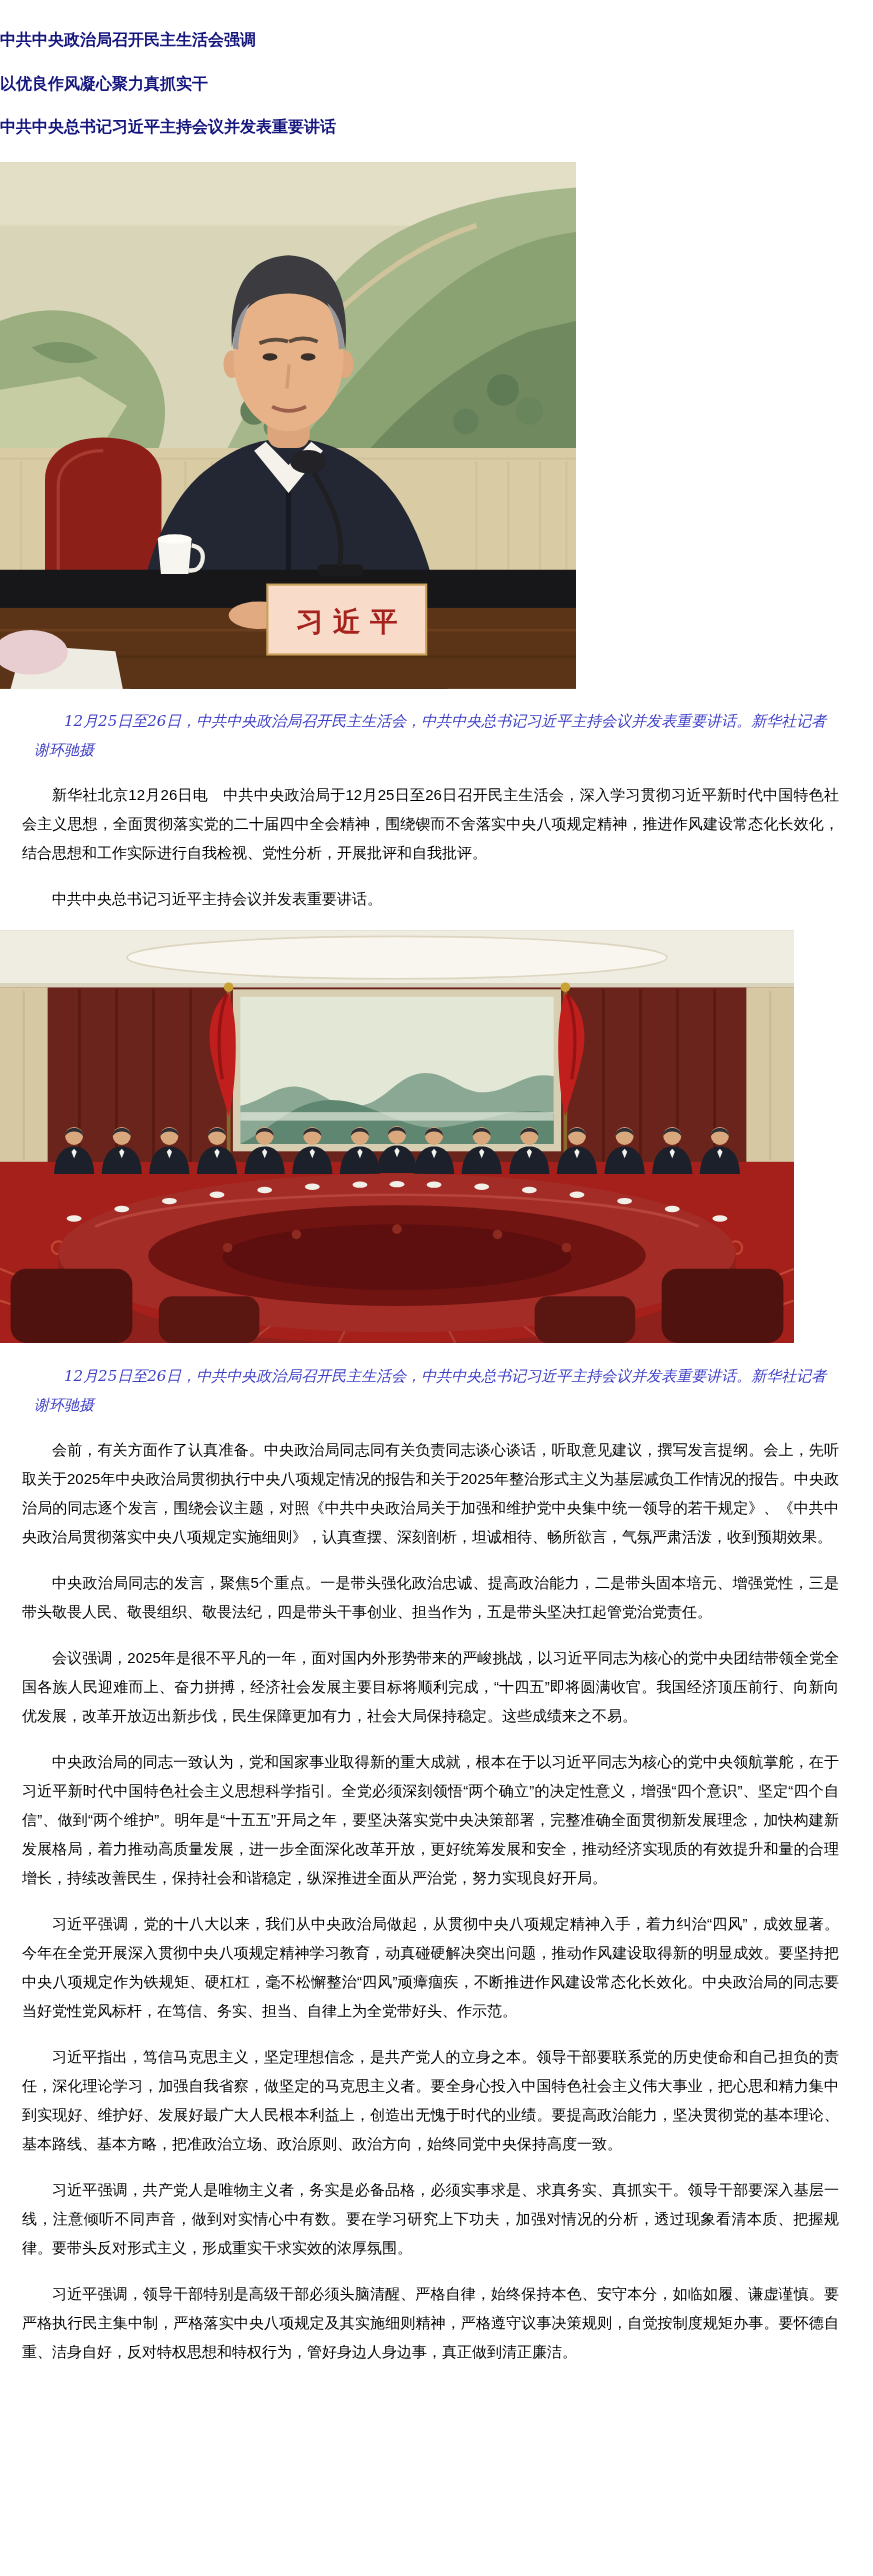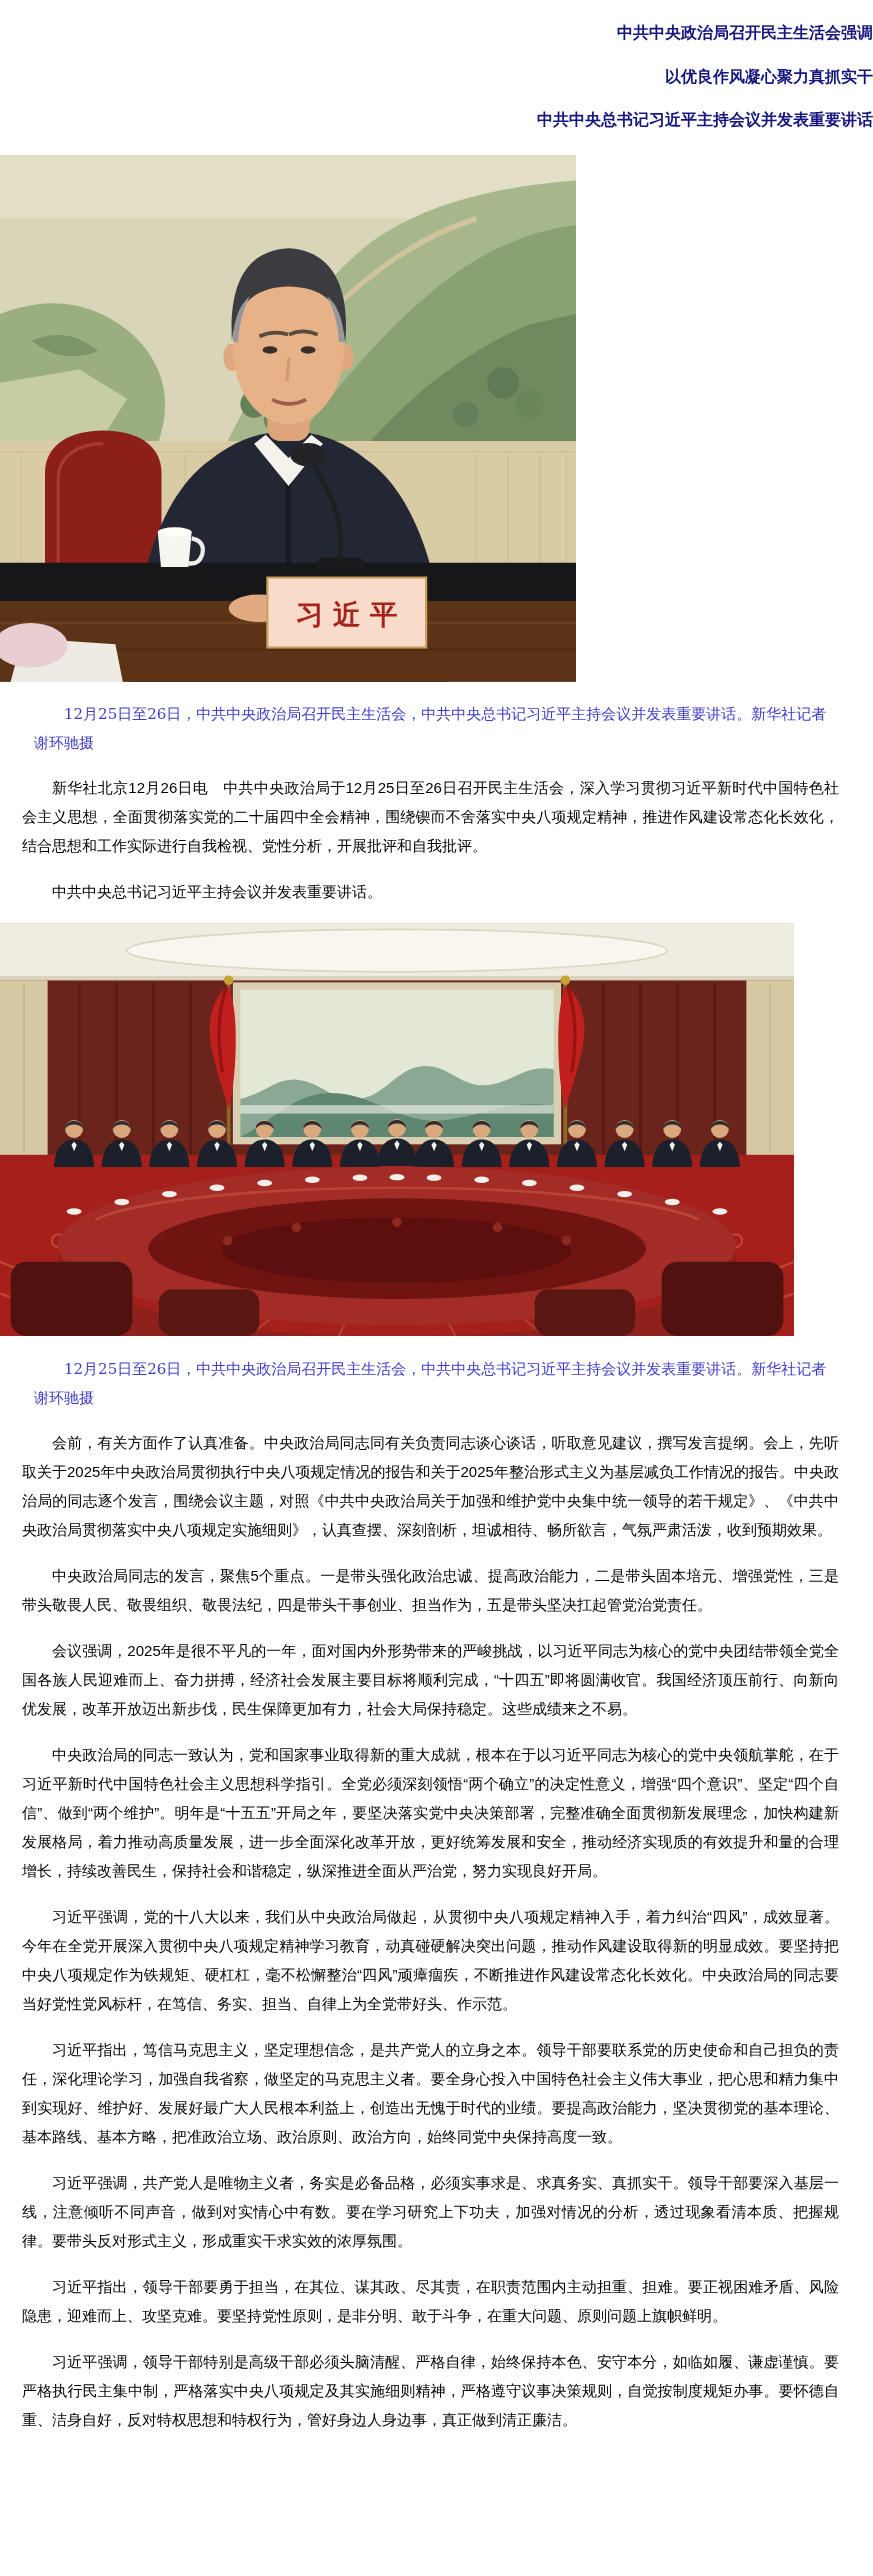--- a/index.html
+++ b/index.html
@@ -3,26 +3,26 @@
 <meta charset="utf-8">
 <style>
   :root{
     --title-color:#15157E;
     --caption-color:#3D3DC6;
     --body-color:#000000;
     --footer-color:#777777;
   }
   html,body{margin:0;padding:0;background:#ffffff;}
   .page{width:873px;min-height:2576px;background:#ffffff;font-family:"Liberation Sans",sans-serif;color:var(--body-color);overflow:hidden;}
-  .titles{padding-top:24px;text-align:right;}
+  .titles{padding-top:31px;text-align:left;}
   .title-line{font-size:16px;font-weight:bold;color:var(--title-color);line-height:17px;margin:0 0 26.5px 0;font-family:"Liberation Sans",sans-serif;}
   figure{margin:0;text-align:left;}
   .fig1{margin-top:20px;}
   .fig2{margin-top:6.4px;}
-  .caption{font-family:"DejaVu Serif",serif;color:var(--caption-color);font-size:15px;line-height:29px;margin:18.5px 34px 15px 34px;text-indent:2em;text-align:left;}
+  .caption{font-family:"DejaVu Serif",serif;font-style:italic;color:var(--caption-color);font-size:15px;line-height:29px;margin:18.5px 34px 15px 34px;text-indent:2em;text-align:left;}
   .para{font-size:15px;line-height:29px;margin:0 34px 17px 22px;text-indent:2em;text-align:justify;color:var(--body-color);}
   svg{display:inline-block;vertical-align:top;}
 </style>
 </head>
 <body>
 
 <div class="page">
 
   <div class="titles">
     <div class="title-line">中共中央政治局召开民主生活会强调</div>
@@ -244,17 +244,16 @@
 
   <p class="caption">12月25日至26日，中共中央政治局召开民主生活会，中共中央总书记习近平主持会议并发表重要讲话。新华社记者 谢环驰摄</p>
 
   <p class="para">会前，有关方面作了认真准备。中央政治局同志同有关负责同志谈心谈话，听取意见建议，撰写发言提纲。会上，先听取关于2025年中央政治局贯彻执行中央八项规定情况的报告和关于2025年整治形式主义为基层减负工作情况的报告。中央政治局的同志逐个发言，围绕会议主题，对照《中共中央政治局关于加强和维护党中央集中统一领导的若干规定》、《中共中央政治局贯彻落实中央八项规定实施细则》，认真查摆、深刻剖析，坦诚相待、畅所欲言，气氛严肃活泼，收到预期效果。</p>
   <p class="para">中央政治局同志的发言，聚焦5个重点。一是带头强化政治忠诚、提高政治能力，二是带头固本培元、增强党性，三是带头敬畏人民、敬畏组织、敬畏法纪，四是带头干事创业、担当作为，五是带头坚决扛起管党治党责任。</p>
   <p class="para">会议强调，2025年是很不平凡的一年，面对国内外形势带来的严峻挑战，以习近平同志为核心的党中央团结带领全党全国各族人民迎难而上、奋力拼搏，经济社会发展主要目标将顺利完成，“十四五”即将圆满收官。我国经济顶压前行、向新向优发展，改革开放迈出新步伐，民生保障更加有力，社会大局保持稳定。这些成绩来之不易。</p>
   <p class="para">中央政治局的同志一致认为，党和国家事业取得新的重大成就，根本在于以习近平同志为核心的党中央领航掌舵，在于习近平新时代中国特色社会主义思想科学指引。全党必须深刻领悟“两个确立”的决定性意义，增强“四个意识”、坚定“四个自信”、做到“两个维护”。明年是“十五五”开局之年，要坚决落实党中央决策部署，完整准确全面贯彻新发展理念，加快构建新发展格局，着力推动高质量发展，进一步全面深化改革开放，更好统筹发展和安全，推动经济实现质的有效提升和量的合理增长，持续改善民生，保持社会和谐稳定，纵深推进全面从严治党，努力实现良好开局。</p>
   <p class="para">习近平强调，党的十八大以来，我们从中央政治局做起，从贯彻中央八项规定精神入手，着力纠治“四风”，成效显著。今年在全党开展深入贯彻中央八项规定精神学习教育，动真碰硬解决突出问题，推动作风建设取得新的明显成效。要坚持把中央八项规定作为铁规矩、硬杠杠，毫不松懈整治“四风”顽瘴痼疾，不断推进作风建设常态化长效化。中央政治局的同志要当好党性党风标杆，在笃信、务实、担当、自律上为全党带好头、作示范。</p>
   <p class="para">习近平指出，笃信马克思主义，坚定理想信念，是共产党人的立身之本。领导干部要联系党的历史使命和自己担负的责任，深化理论学习，加强自我省察，做坚定的马克思主义者。要全身心投入中国特色社会主义伟大事业，把心思和精力集中到实现好、维护好、发展好最广大人民根本利益上，创造出无愧于时代的业绩。要提高政治能力，坚决贯彻党的基本理论、基本路线、基本方略，把准政治立场、政治原则、政治方向，始终同党中央保持高度一致。</p>
   <p class="para">习近平强调，共产党人是唯物主义者，务实是必备品格，必须实事求是、求真务实、真抓实干。领导干部要深入基层一线，注意倾听不同声音，做到对实情心中有数。要在学习研究上下功夫，加强对情况的分析，透过现象看清本质、把握规律。要带头反对形式主义，形成重实干求实效的浓厚氛围。</p>
-  <p class="para">习近平指出，领导干部要勇于担当，在其位、谋其政、尽其责，在职责范围内主动担重、担难。要正视困难矛盾、风险隐患，迎难而上、攻坚克难。要坚持党性原则，是非分明、敢于斗争，在重大问题、原则问题上旗帜鲜明。</p>
   <p class="para">习近平强调，领导干部特别是高级干部必须头脑清醒、严格自律，始终保持本色、安守本分，如临如履、谦虚谨慎。要严格执行民主集中制，严格落实中央八项规定及其实施细则精神，严格遵守议事决策规则，自觉按制度规矩办事。要怀德自重、洁身自好，反对特权思想和特权行为，管好身边人身边事，真正做到清正廉洁。</p>
 
 </div>
 
 
 </body></html>

